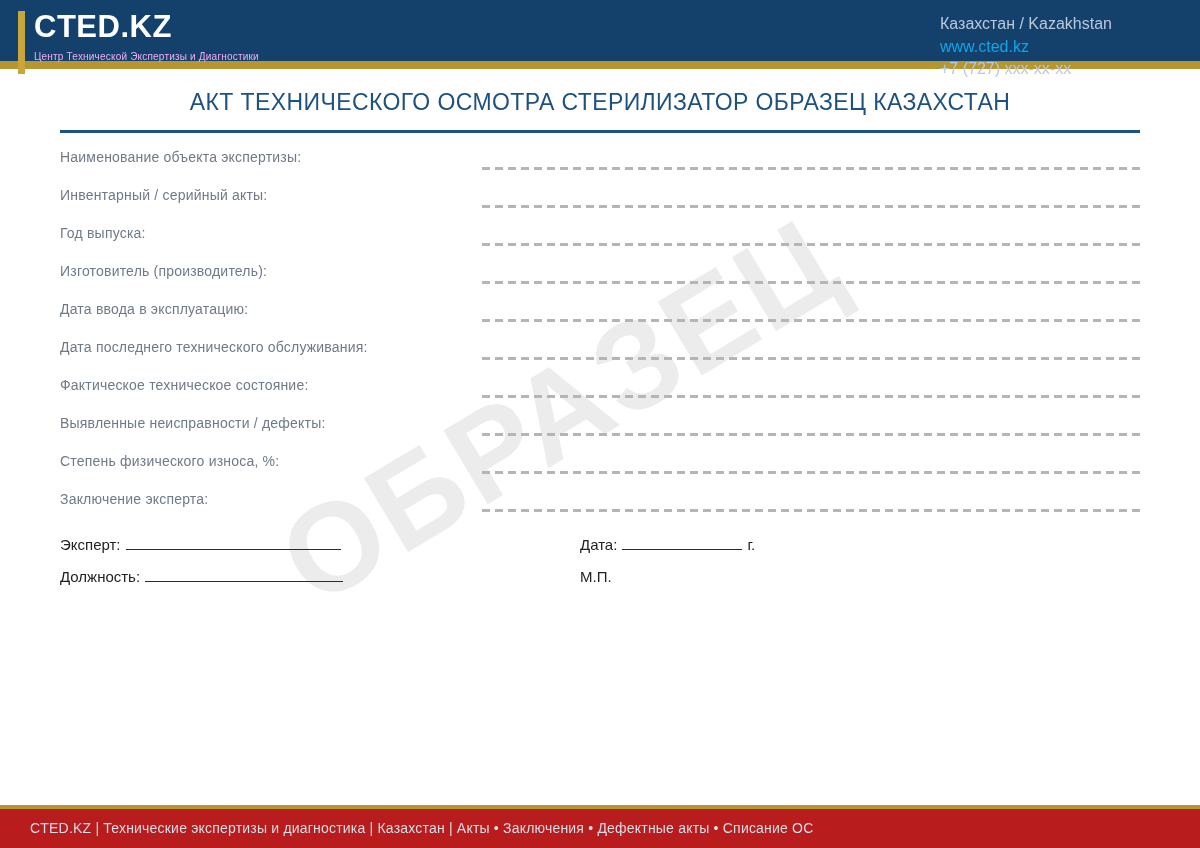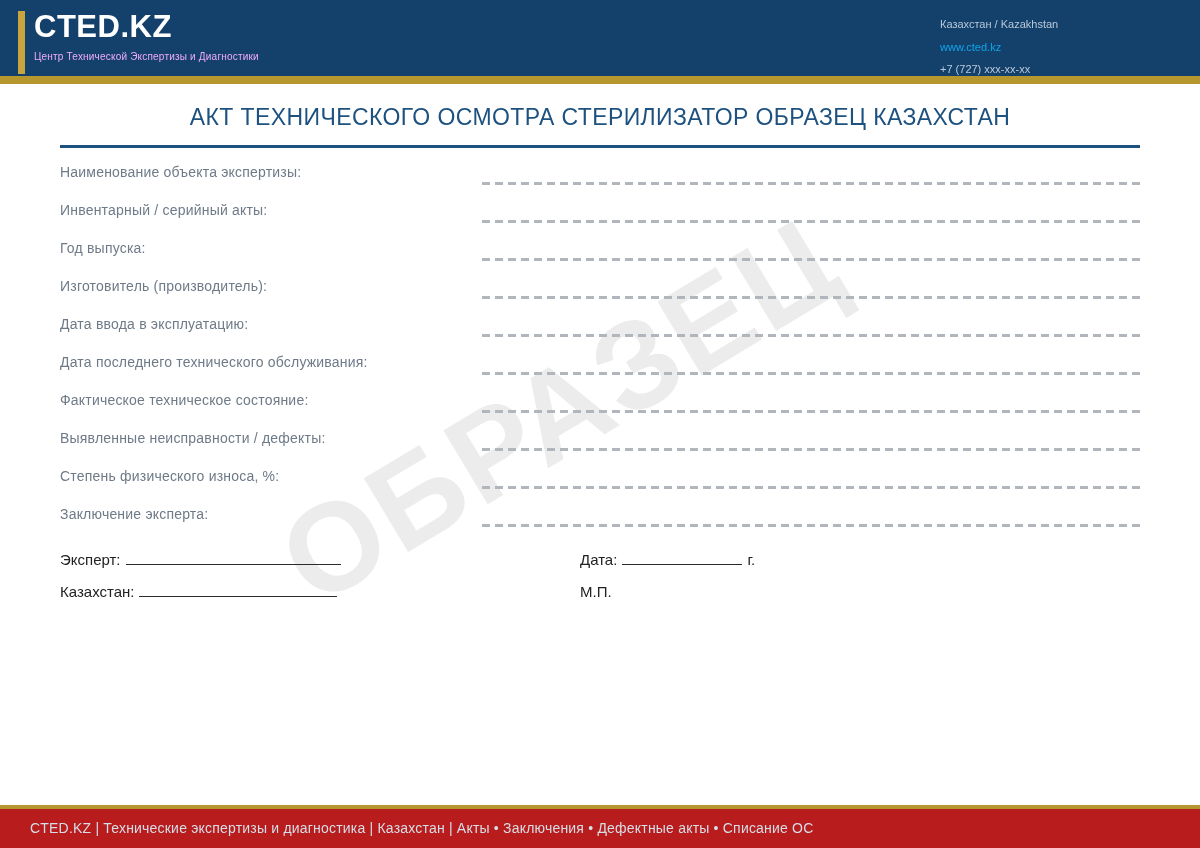--- a/index.html
+++ b/index.html
@@ -2,33 +2,33 @@
 <html><head>
 <meta charset="utf-8">
 <style>
   html,body{margin:0;padding:0;}
   body{
     width:1200px;height:848px;position:relative;background:#ffffff;
     font-family:"Liberation Sans", sans-serif;overflow:hidden;
   }
   
   .header{
-    position:relative;height:76px;background:#14416b;color:#fff;
+    position:relative;height:61px;background:#14416b;color:#fff;
   }
   .logo-bar{
     position:absolute;left:18px;top:11px;width:7px;height:63px;background:#c8a53d;
   }
   .logo-block{position:absolute;left:34px;top:9px;}
   .logo-text{
     font-size:31px;font-weight:600;color:#ffffff;letter-spacing:0.5px;line-height:36px;
   }
   .logo-subtitle{
     margin-top:6px;font-size:10px;color:#f0abfc;letter-spacing:0.2px;
   }
-  .contact-block{position:absolute;left:940px;top:13px;font-size:11px;line-height:22.5px;}
+  .contact-block{position:absolute;left:940px;top:13px;font-size:16px;line-height:22.5px;}
   .contact-region{color:#b9c8da;}
   .contact-site{color:#0ea5e9;cursor:pointer;}
   .contact-phone{color:#b9c8da;}
   .gold-line{height:8px;background:#b6962f;}
 
   
   .watermark{
     position:absolute;left:560px;top:410px;z-index:0;
     transform:translate(-50%,-50%) rotate(-31deg);
     font-size:125px;font-weight:bold;color:#ececec;letter-spacing:3px;
@@ -145,21 +145,21 @@
   </div>
 
   <div class="signature">
     <div class="sig-item sig-expert">
       <span>Эксперт:</span><span class="uline uline-expert"></span>
     </div>
     <div class="sig-item sig-date">
       <span>Дата:</span><span class="uline uline-date"></span><span class="date-suffix">г.</span>
     </div>
     <div class="sig-item sig-position">
-      <span>Казахстан:</span><span class="uline uline-position"></span>
+      <span>Должность:</span><span class="uline uline-position"></span>
     </div>
     <div class="sig-item sig-stamp">
       <span>М.П.</span>
     </div>
   </div>
 </div>
 
 <div class="footer">
   <div class="footer-gold"></div>
   <div class="footer-bar">CTED.KZ  |  Технические экспертизы и диагностика  |  Казахстан  |  Акты • Заключения • Дефектные акты • Списание ОС</div>

